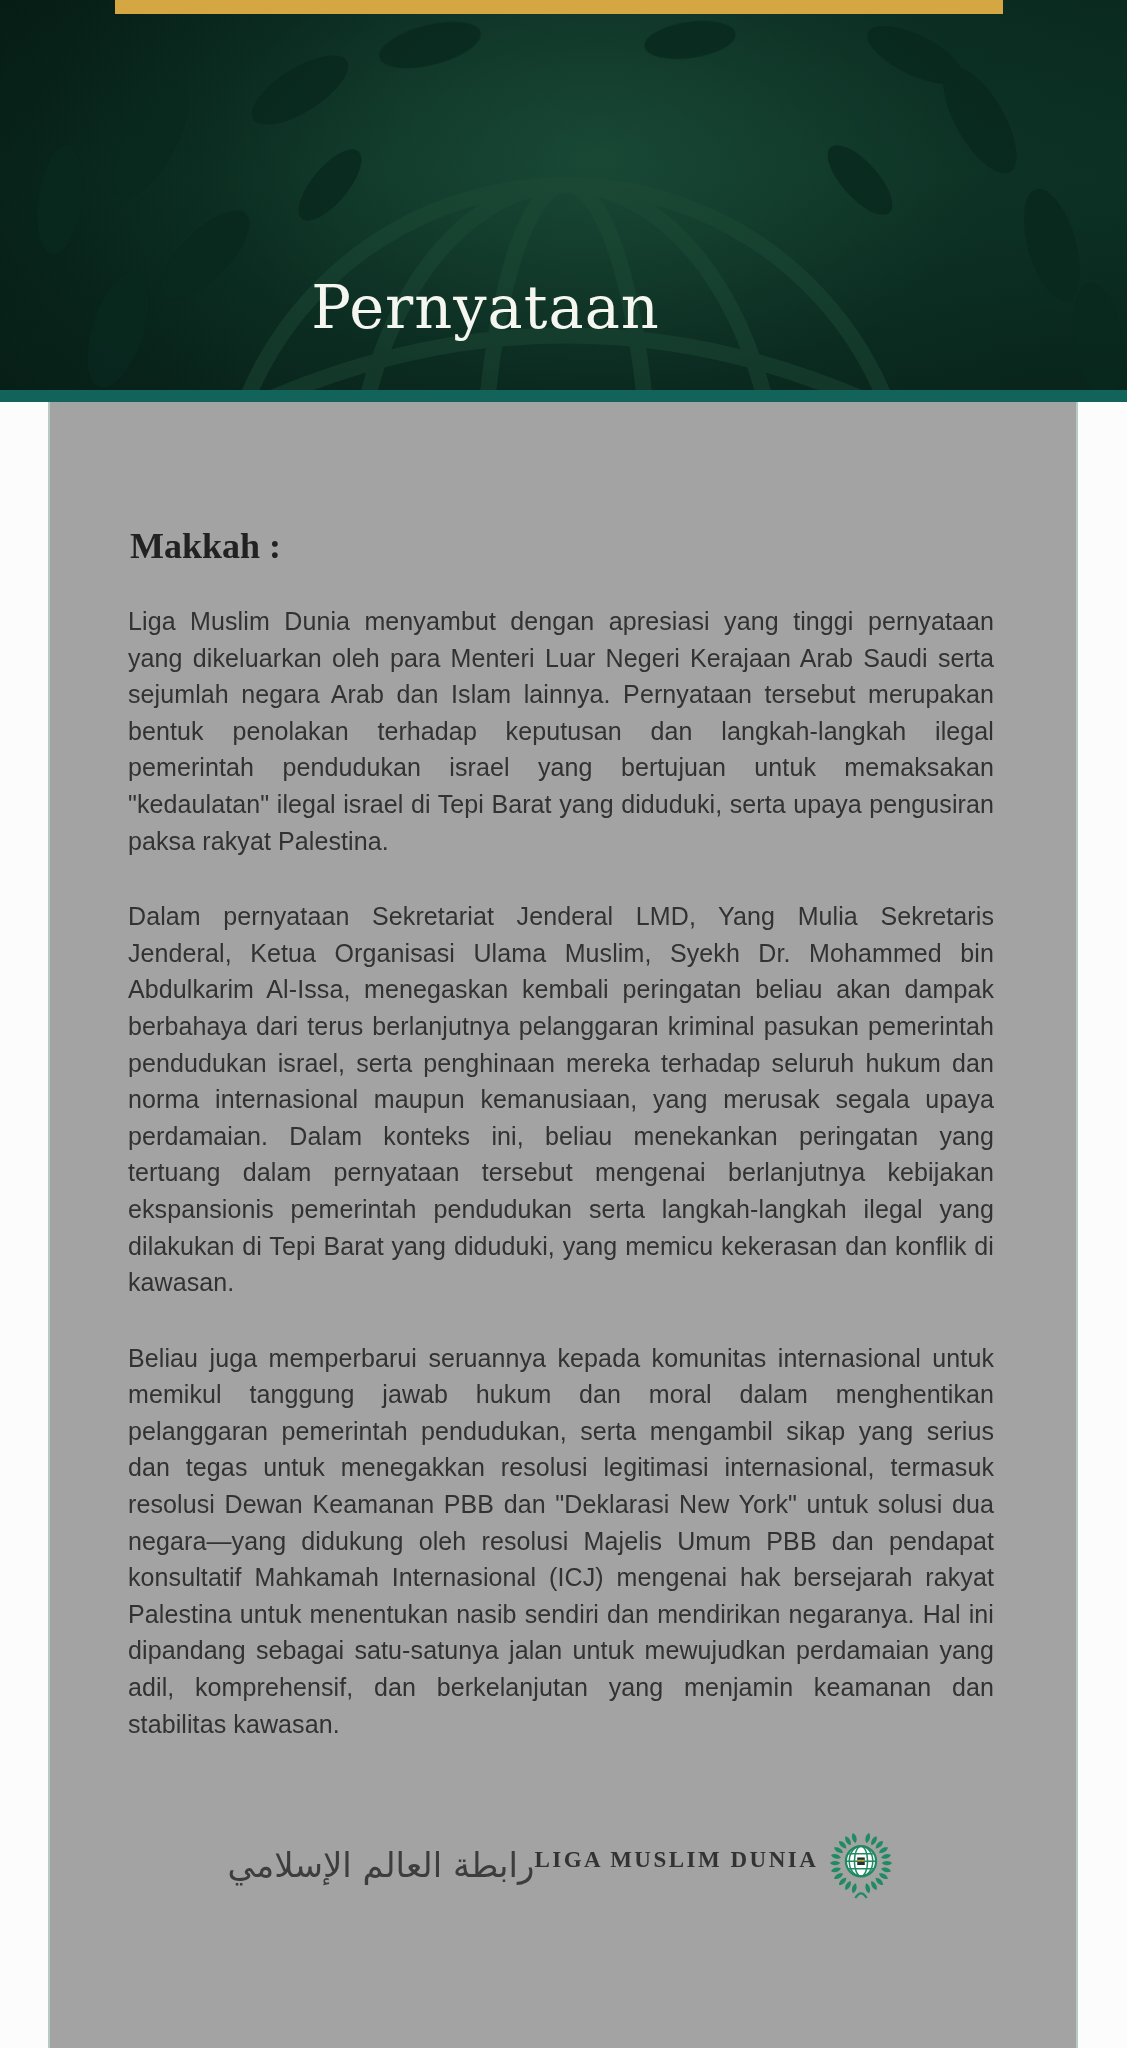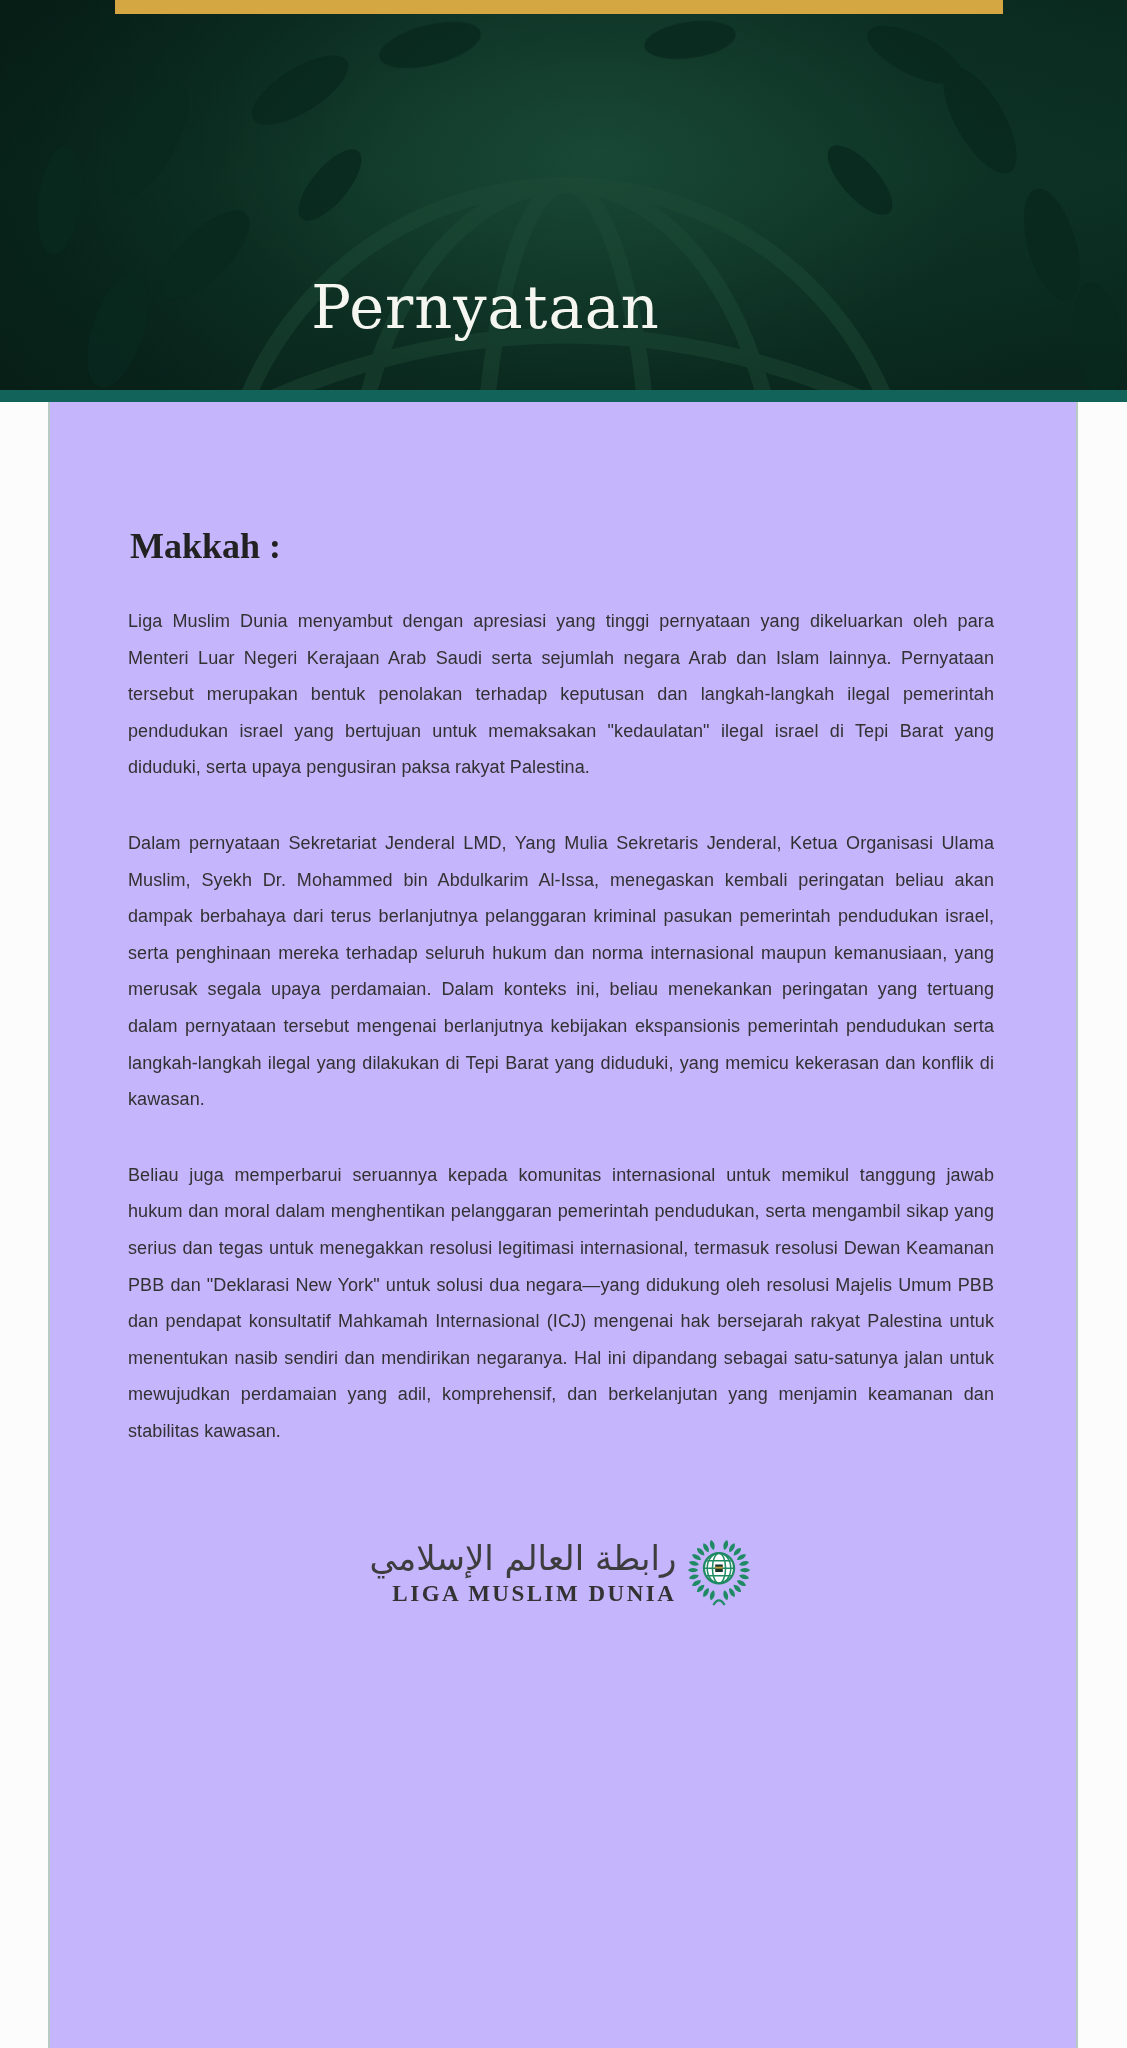--- a/index.html
+++ b/index.html
@@ -33,46 +33,46 @@
     letter-spacing:1px;color:#f6f6f0;
   }
   .teal-band{
     position:absolute;top:390px;left:0;width:1127px;height:12px;
     background:var(--teal_band,#12635a);
   }
 
   
   .card{
     position:absolute;top:402px;left:48px;width:1030px;height:1646px;
-    background:#c4b5fd;
+    background:#a3a3a3;
     border-left:2px solid #b7cac4;border-right:2px solid #b7cac4;
     box-sizing:border-box;
     padding:0 82px 0 78px;
   }
   .dateline{
     margin:126px 0 0 2px;
     font-family:"Liberation Serif",serif;
     font-weight:700;font-size:36px;line-height:36px;
     color:#222222;
   }
   .body-para{
     margin:39px 0 0 0;
-    font-size:18px;line-height:36.6px;
+    font-size:25px;line-height:36.6px;
     color:var(--body_text,#323232);
     text-align:justify;
     letter-spacing:.1px;
   }
   .body-para + .body-para{}
 
   
   .logo-block{
     margin-top:87px;
     display:flex;justify-content:center;align-items:center;gap:10px;
   }
-  .logo-text-col{display:flex;flex-direction:column;align-items:flex-end;}
+  .logo-text-col{display:flex;flex-direction:row;align-items:flex-start;}
   .logo-arabic{
     font-family:"DejaVu Sans",sans-serif;
     font-size:34px;line-height:1.2;color:#3d3d3d;
     direction:rtl;white-space:nowrap;
   }
   .logo-latin{
     margin-top:2px;
     font-family:"Liberation Serif",serif;
     font-weight:700;font-size:23px;letter-spacing:2.5px;
     color:#333333;white-space:nowrap;

